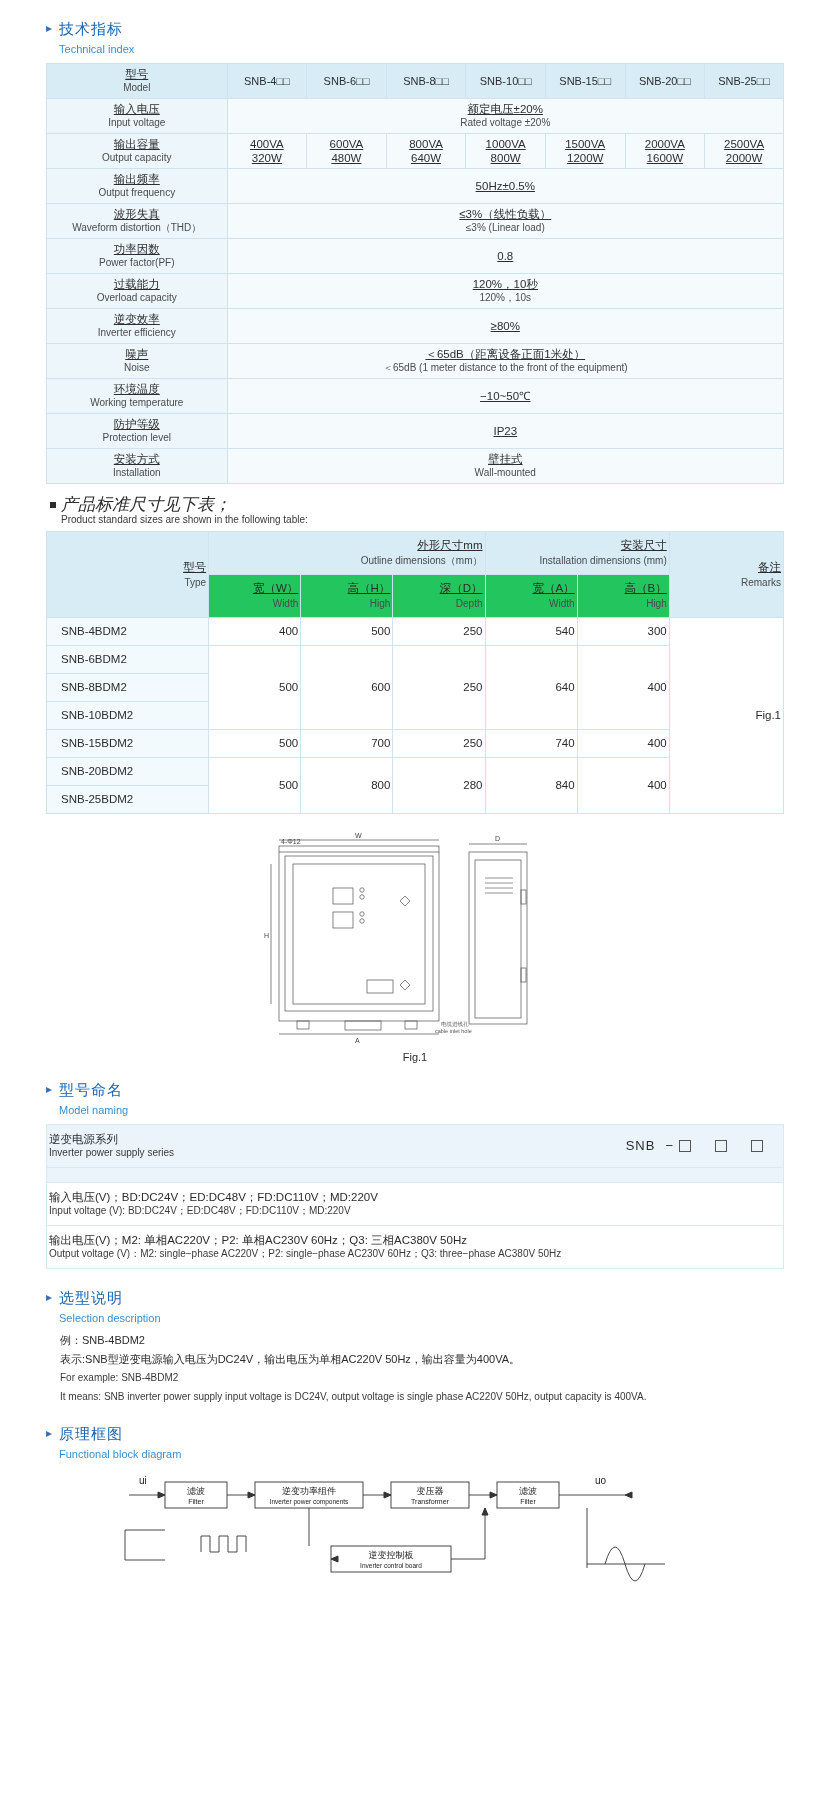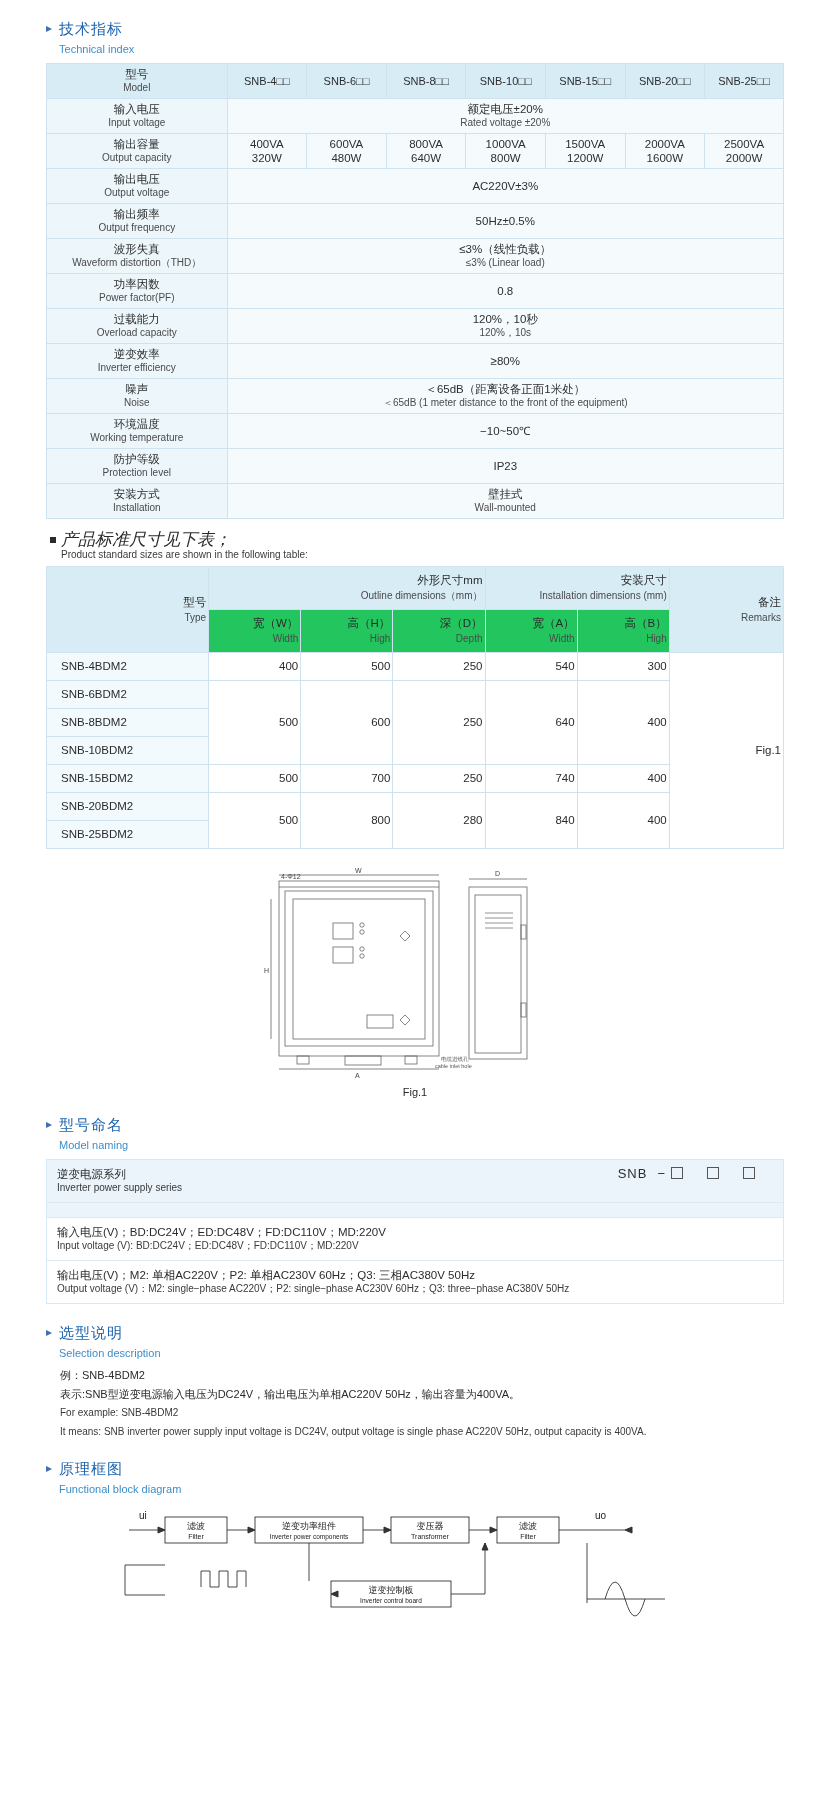--- a/index.html
+++ b/index.html
@@ -26,21 +26,21 @@
     border:1px solid #cfe2ef;
     text-align:center;
     vertical-align:middle;
     font-size:11px;
     color:#2e2e2e;
     padding:3px 2px;
     line-height:14px;
   }
   .tech .hdr{background:#d8ecf6;font-weight:normal;}
   .tech .lbl{background:#ecf6fb;}
-  .cn{display:block;font-size:11.5px;}
+  .cn{display:block;font-size:11.5px;text-decoration:underline;}
   .en{display:block;font-size:10px;color:#4a4a4a;}
   .val{background:#f5fbfd;}
 
   
   .note{margin:14px 0 4px 4px;font-size:11px;line-height:14px;}
   .note .sq{display:inline-block;width:6px;height:6px;background:#2b2b2b;margin-right:5px;vertical-align:2px;}
   .note .cn2{font-size:17px;font-style:italic;}
   .note .en2{display:block;margin-left:11px;font-size:10px;color:#3a3a3a;}
 
   
@@ -55,21 +55,21 @@
   .sizes .modelcell{text-align:left;padding-left:14px;background:#f3fafd;}
   .sizes .wcell{background:#ffffff;}
   .sizes .alt{background:#f2fafd;}
 
   
   .drawing{margin:16px 0 4px 0;text-align:center;}
   .figcap{text-align:center;font-size:11px;margin-top:2px;}
 
   
   .naming{margin-top:6px;border:1px solid #d7e9f4;}
-  .nrow{display:flex;align-items:flex-start;padding:7px 10px;font-size:11px;line-height:14px;border-bottom:1px solid #dce9f1;}
+  .nrow{display:flex;align-items:center;padding:7px 2px;font-size:11px;line-height:14px;border-bottom:1px solid #dce9f1;}
   .nrow:last-child{border-bottom:none;}
   .nrow.shade{background:#eaf4fa;}
   .nrow.plain{background:#ffffff;}
   .ntext{flex:1;}
   .ntext .l1{font-size:11.5px;}
   .ntext .l2{font-size:10px;color:#3a3a3a;}
   .snb{font-size:13px;letter-spacing:1px;padding-right:10px;}
   .codebox{display:inline-block;width:10px;height:10px;border:1px solid #555;margin:0 18px 0 6px;}
   .dash{font-size:13px;}
 
@@ -159,29 +159,20 @@
       <td class="val">
             <span class="cn">2000VA</span>
             <span class="cn">1600W</span>
           </td>
       <td class="val">
             <span class="cn">2500VA</span>
             <span class="cn">2000W</span>
           </td>
     </tr>
 
-    <tr>
-      <td class="lbl">
-        <span class="cn">输出电压</span>
-        <span class="en">Output voltage</span>
-          </td>
-      <td class="val" colspan="7">
-        <span class="cn">AC220V±3%</span>
-          </td>
-    </tr>
     <tr>
       <td class="lbl">
         <span class="cn">输出频率</span>
         <span class="en">Output frequency</span>
           </td>
       <td class="val" colspan="7">
         <span class="cn">50Hz±0.5%</span>
           </td>
     </tr>
     <tr>

